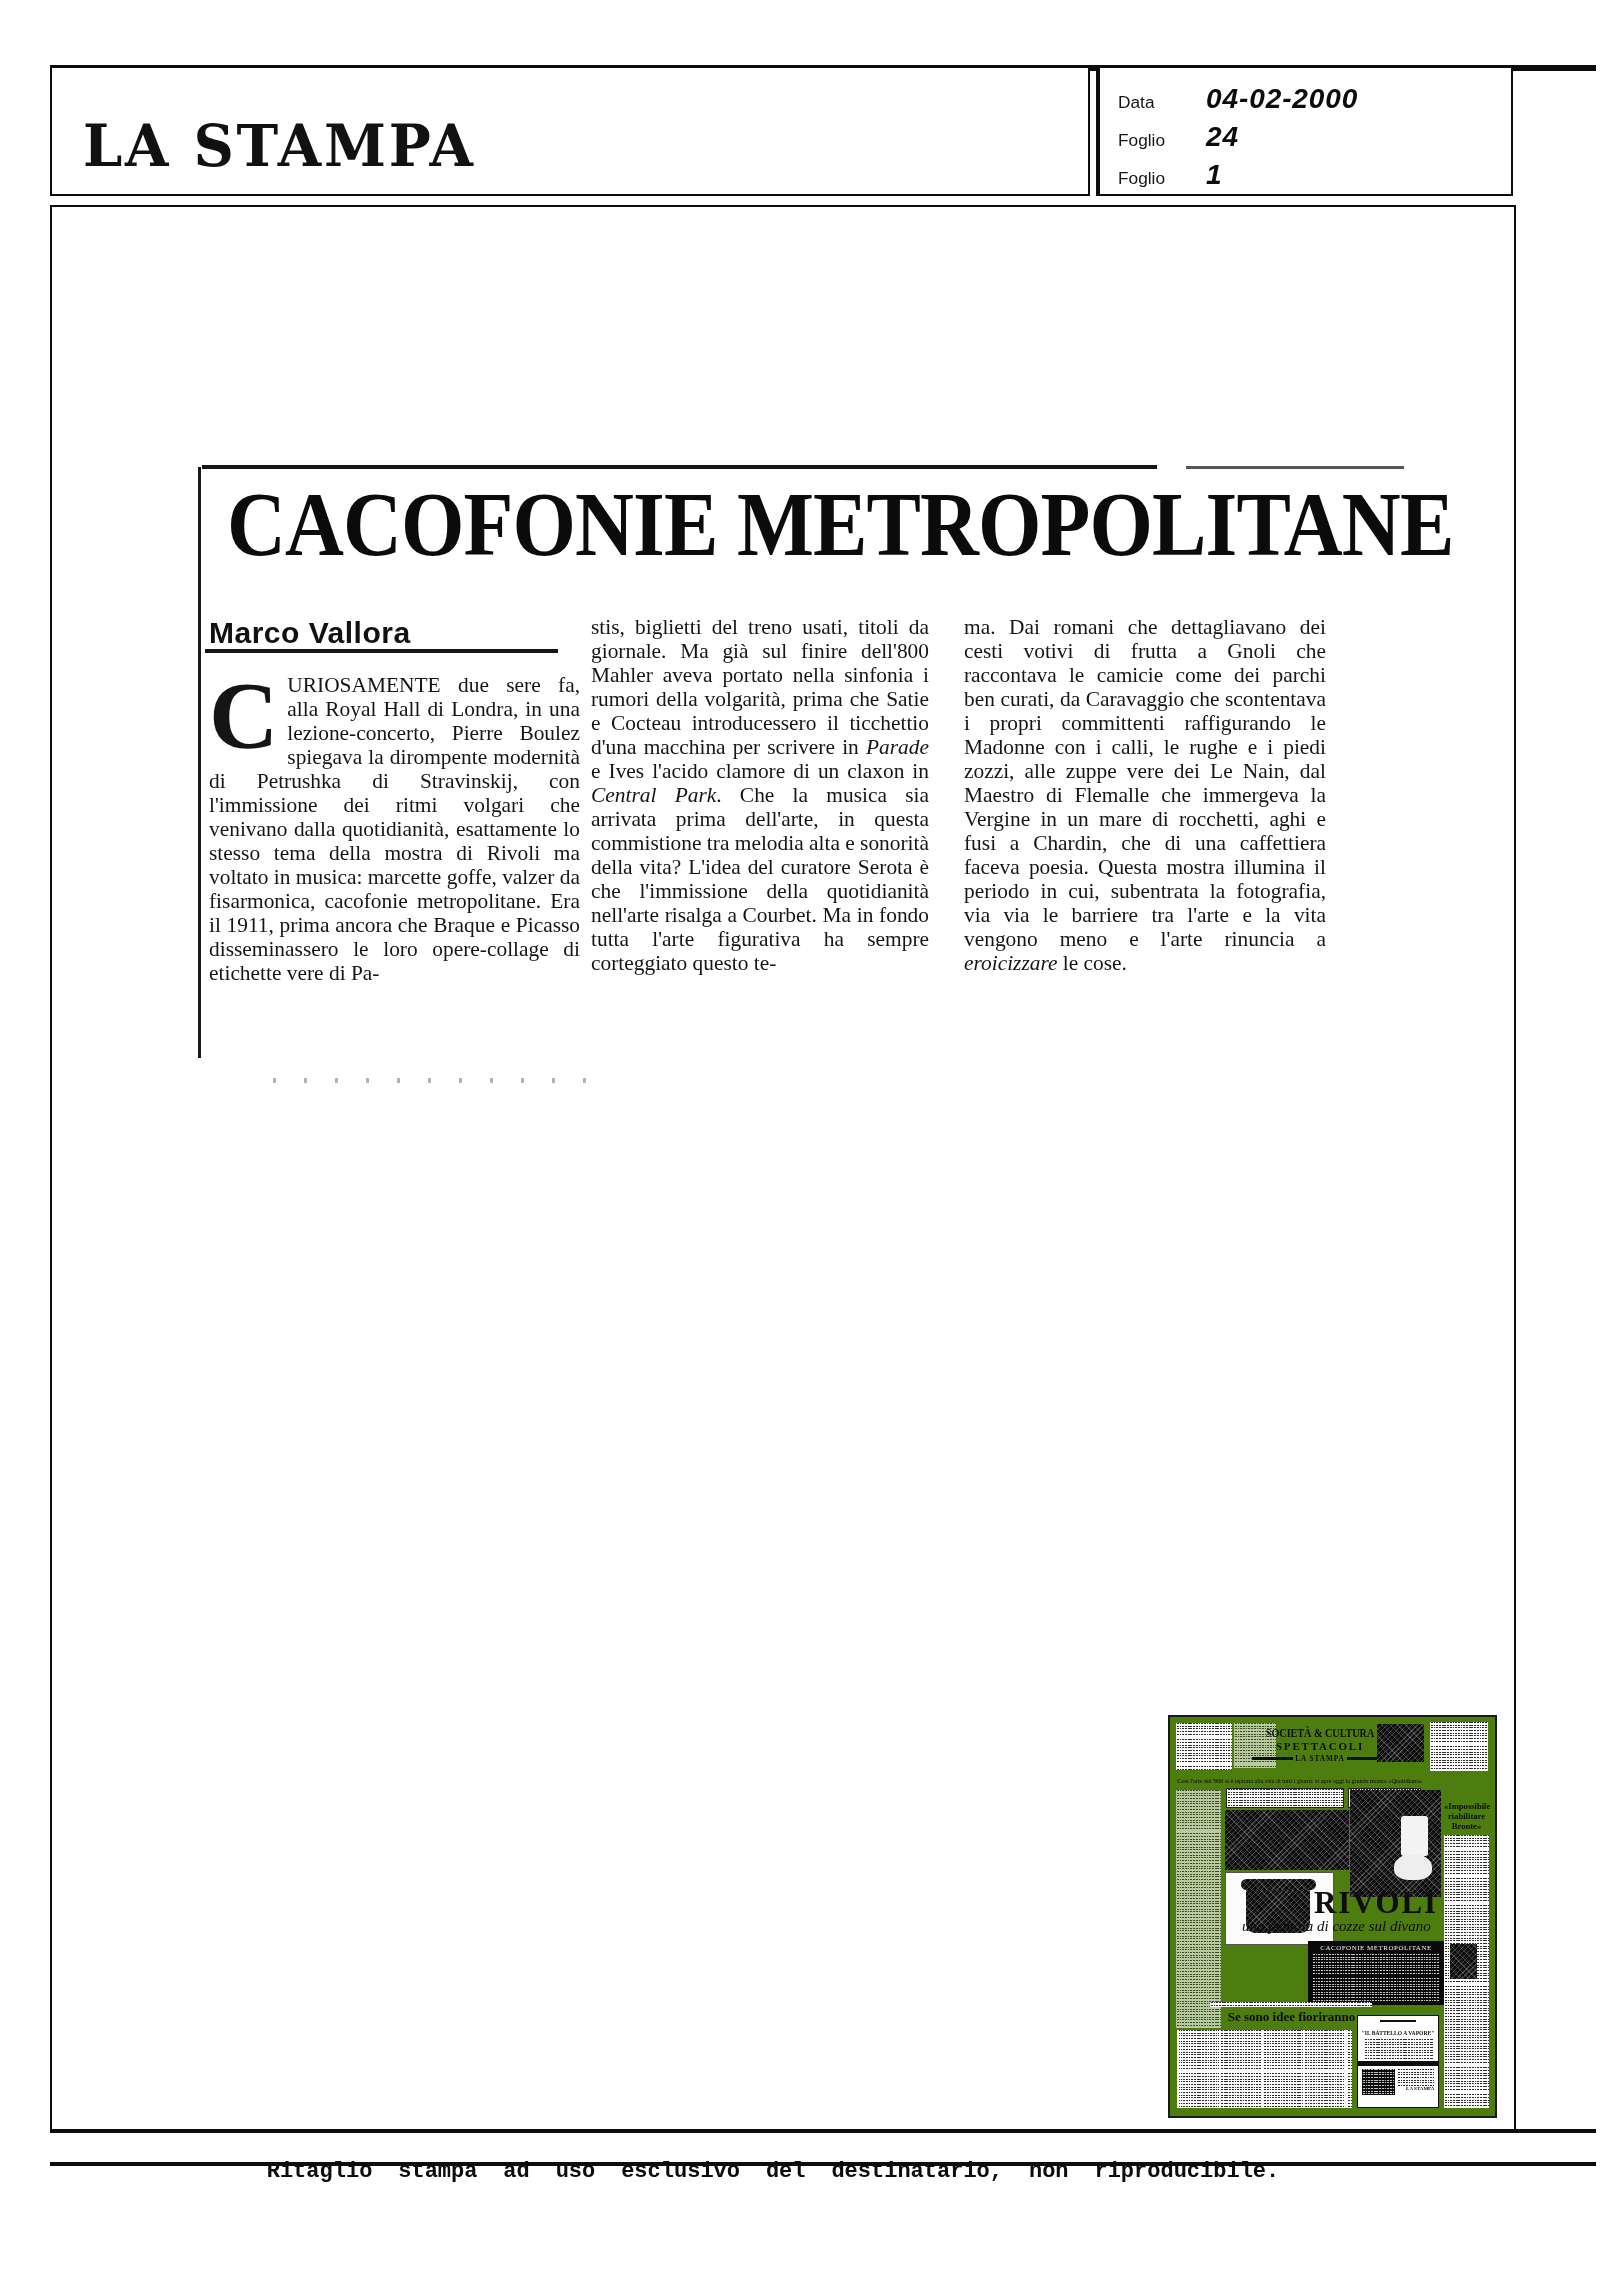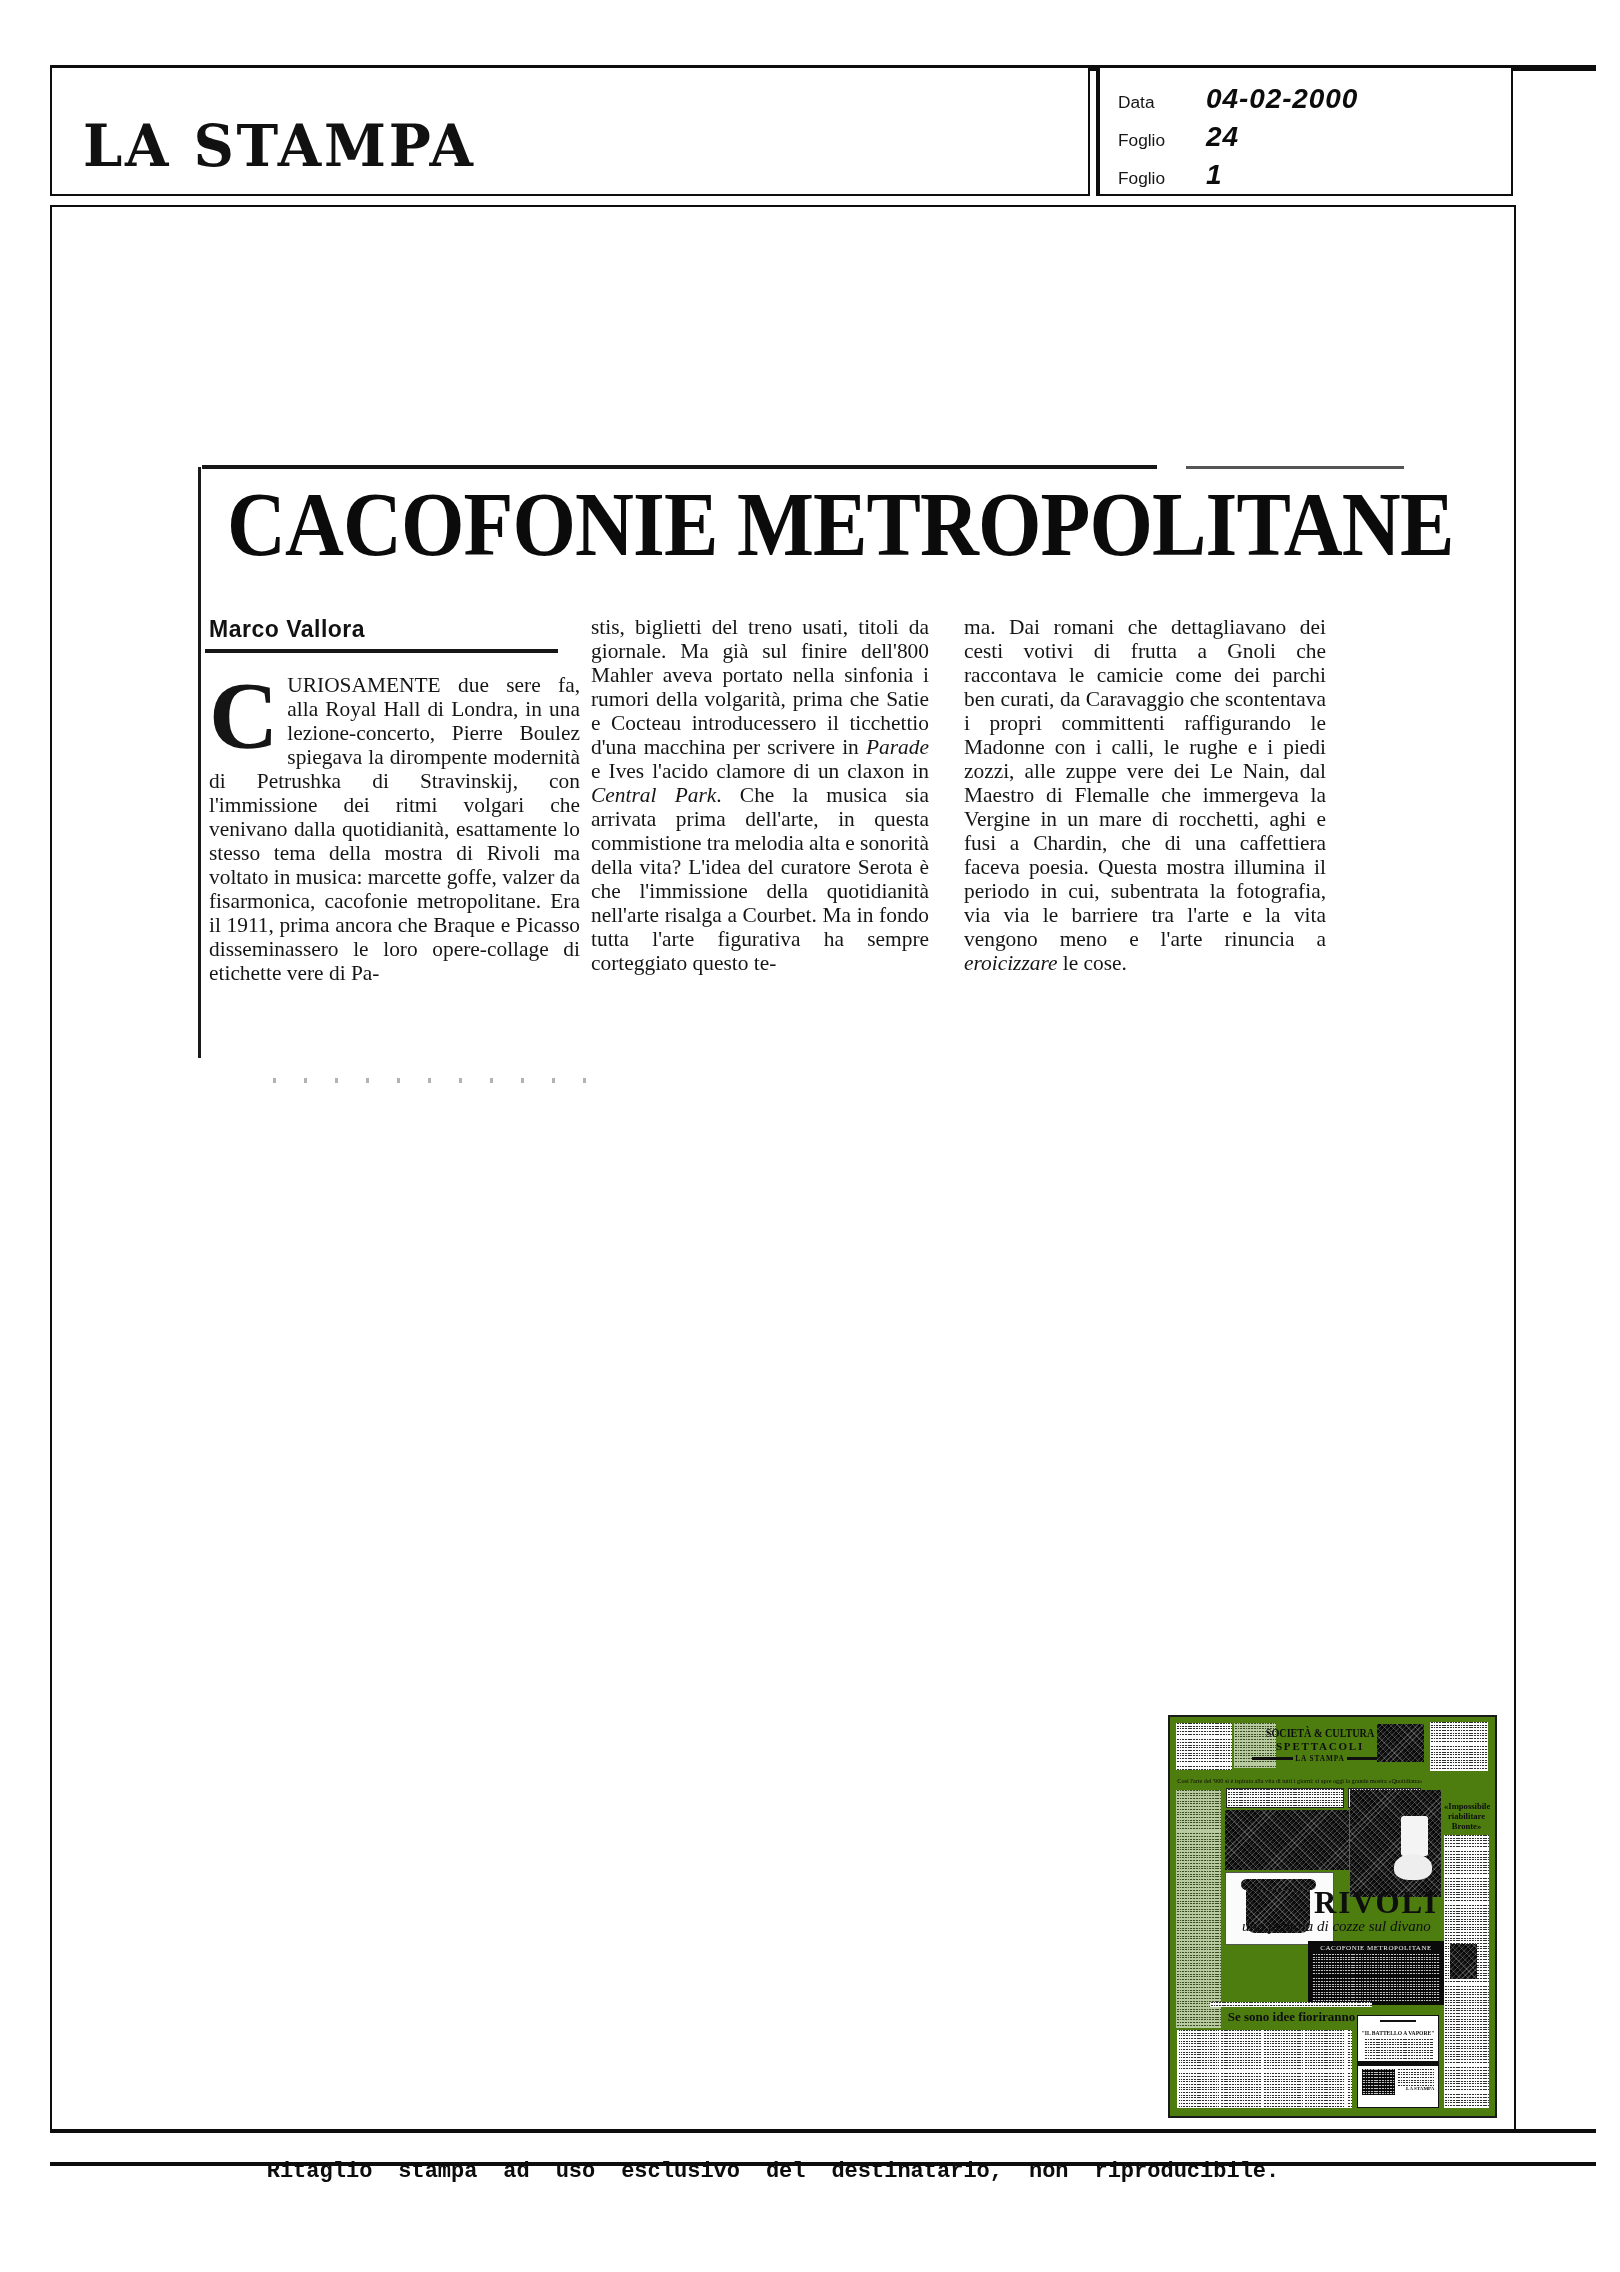--- a/index.html
+++ b/index.html
@@ -16,21 +16,21 @@
   .meta-label{display:inline-block;width:84px;font-size:17.3px;color:#161616;vertical-align:baseline;}
   .meta-value{font-size:28px;font-weight:bold;letter-spacing:0.9px;color:#0c0c0c;font-style:italic;}
   
   #main-box{left:50px;top:205px;width:1462px;height:1923px;border:2.7px solid #0d0d0d;background:#fff;}
   
   #title-rule-1{left:202px;top:465px;width:955px;height:3.6px;background:#161616;}
   #title-rule-2{left:1186px;top:466px;width:218px;height:2.7px;background:#555;}
   #left-vrule{left:198px;top:467px;width:2.7px;height:591px;background:#1a1a1a;}
   #headline{left:227px;top:473px;font-size:80px;font-weight:bold;letter-spacing:-0.9px;white-space:nowrap;
             transform:scale(1.02,1.14);transform-origin:left top;color:#0b0b0b;}
-  #byline{left:209px;top:616px;font-family:"Liberation Sans", sans-serif;font-weight:bold;font-size:23px;letter-spacing:0.5px;}
+  #byline{left:209px;top:616px;font-family:"Liberation Sans", sans-serif;font-weight:bold;font-size:30px;letter-spacing:0.5px;}
   #byline-rule{left:205px;top:649px;width:353px;height:3.6px;background:#161616;}
   .col{position:absolute;text-align:justify;font-size:21.4px;line-height:24px;color:#151515;overflow:hidden;}
   #col-1{left:209px;top:673px;width:371px;height:389px;}
   #col-2{left:591px;top:615px;width:338px;height:447px;}
   #col-3{left:964px;top:615px;width:362px;height:447px;}
   .dropcap{float:left;font-size:96px;line-height:78px;font-weight:bold;padding:3.6px 9px 0 0;}
   .col i{font-style:italic;}
   #specks{left:273px;top:1078px;width:327px;height:4.5px;opacity:.45;
           background:repeating-linear-gradient(90deg,#555 0 2.7px,transparent 2.7px 31px);}
   

